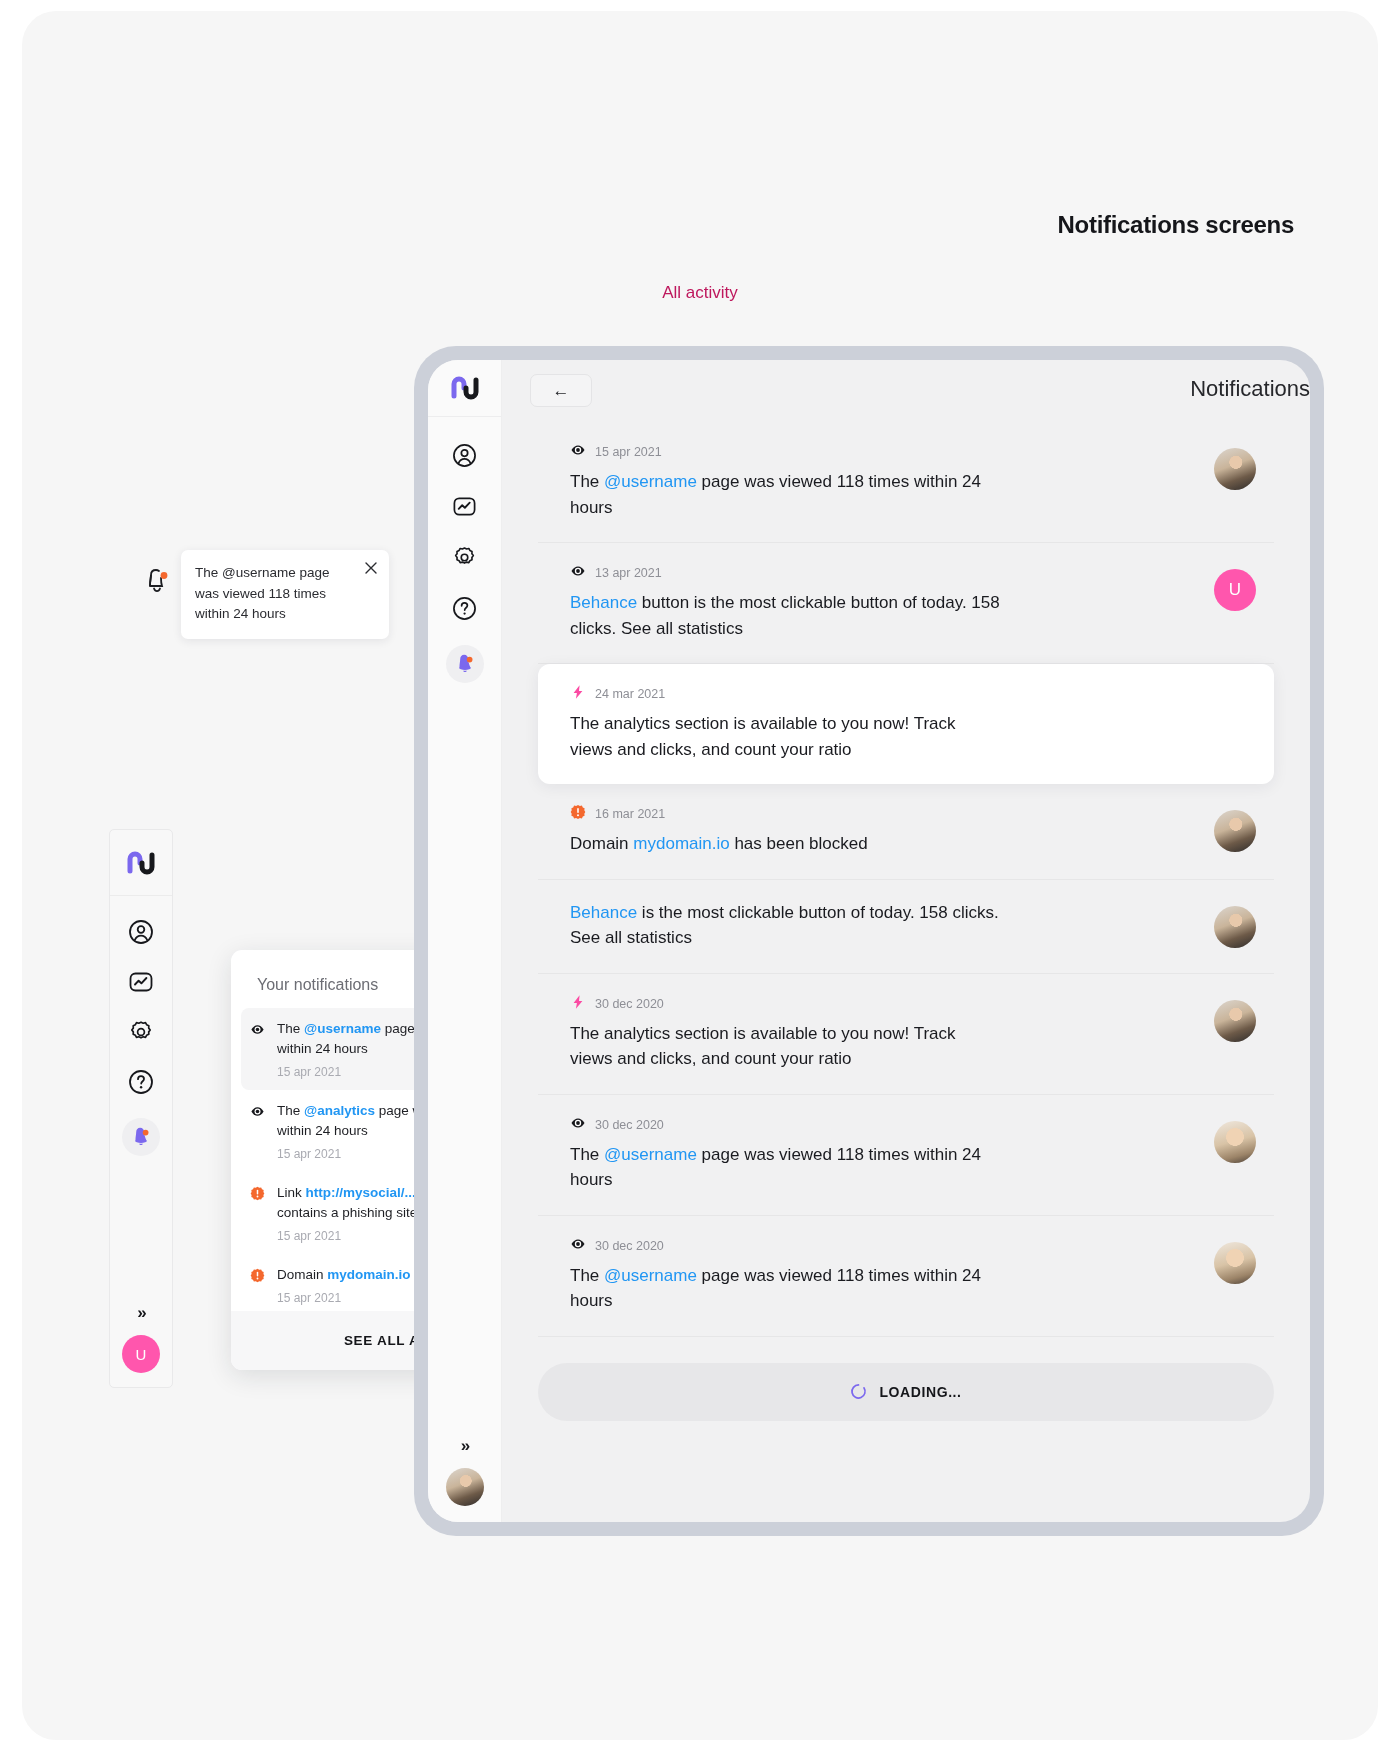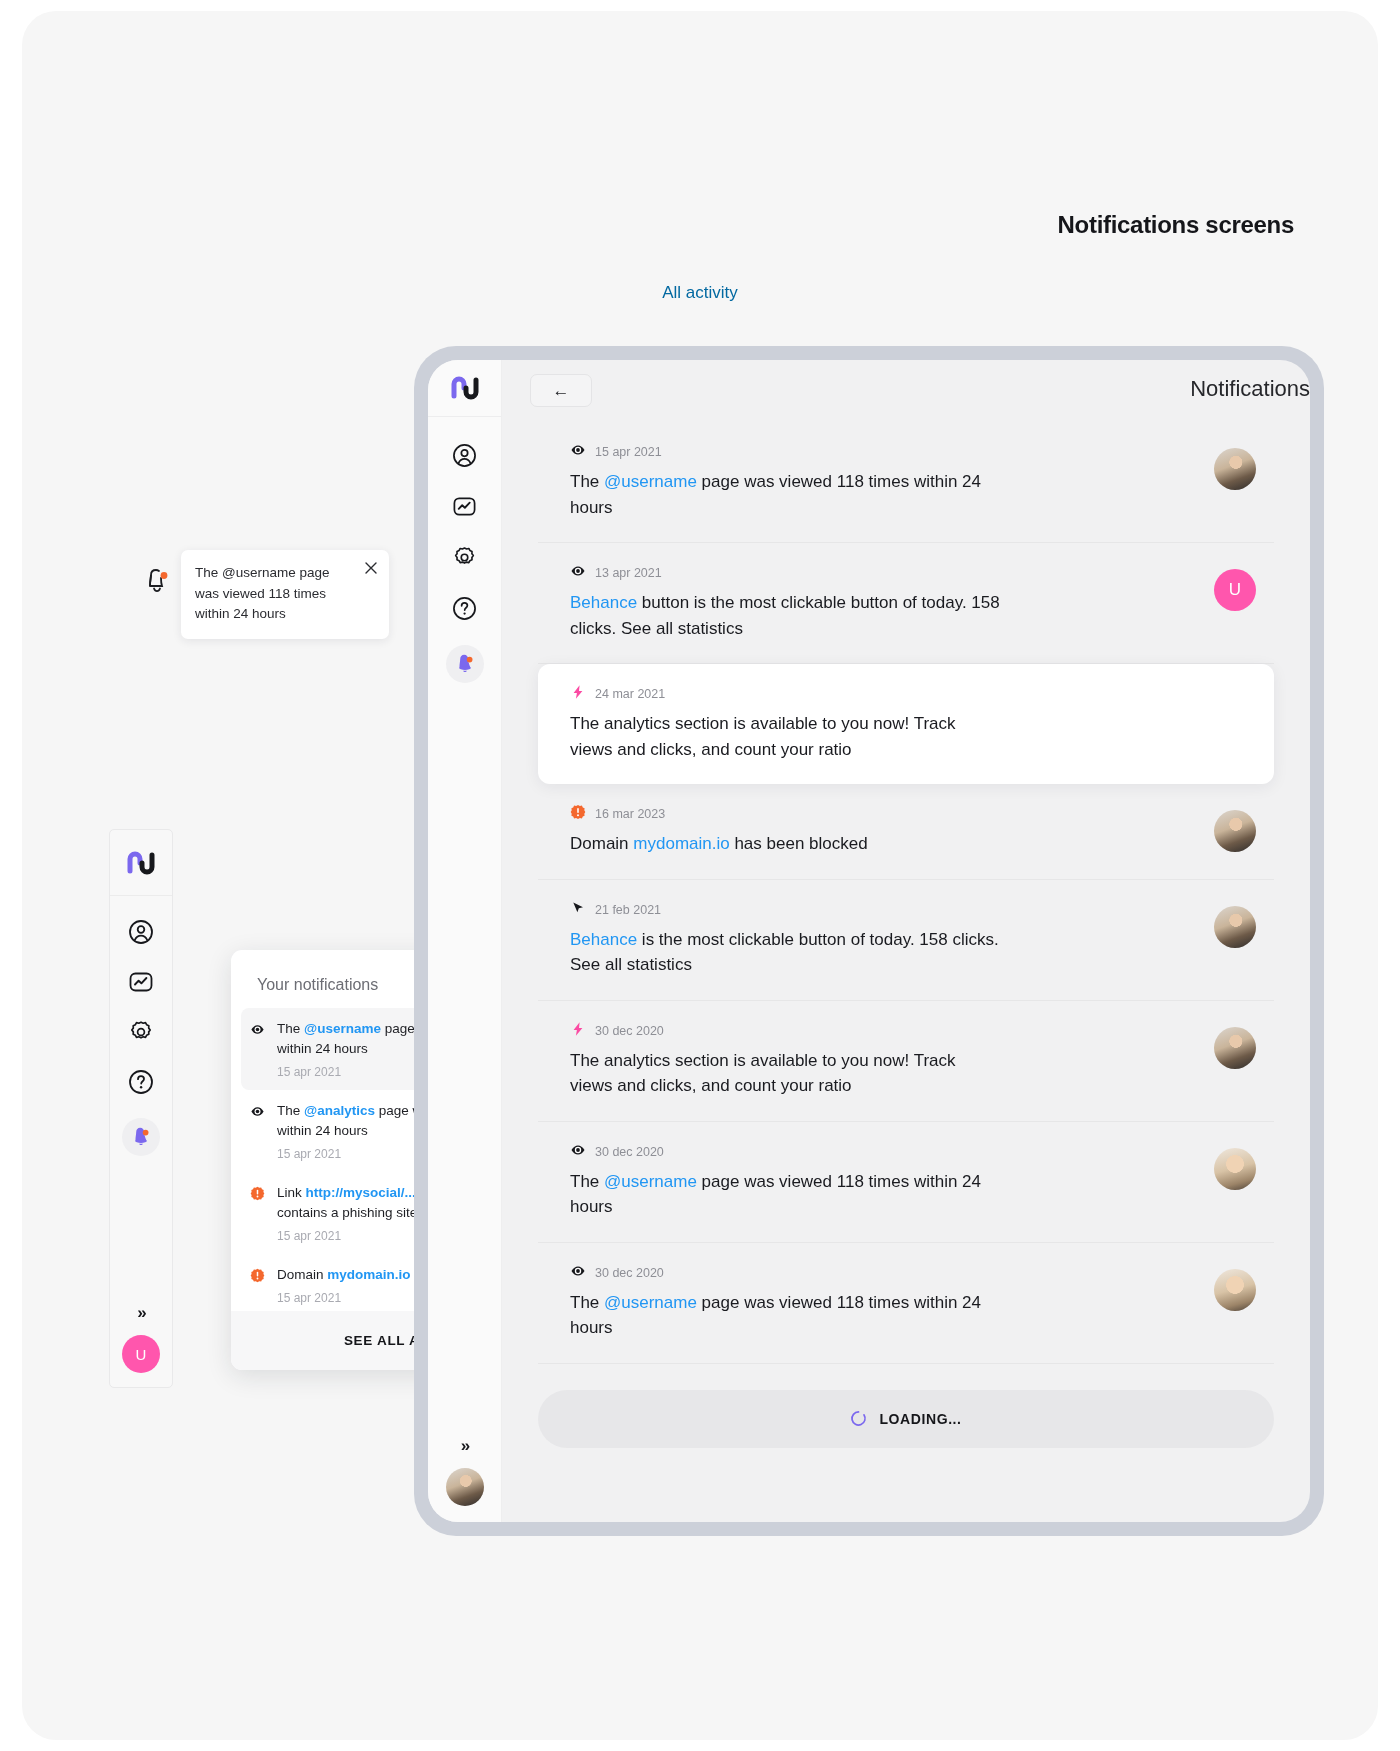--- a/index.html
+++ b/index.html
@@ -18,21 +18,21 @@
   }
 
   
   .page-title {
     position: absolute; right: 84px; top: 200px;
     font-size: 24px; font-weight: 700; color: #15161a;
     letter-spacing: -0.3px;
   }
   .all-activity-label {
     position: absolute; left: 0; right: 0; top: 272px;
-    text-align: center; font-size: 17px; color: #0369a1;
+    text-align: center; font-size: 17px; color: #be185d;
   }
 
   
   .toast-wrap { position: absolute; left: 115px; top: 539px; width: 260px; height: 90px; }
   .bell-small { position: absolute; left: 2px; top: 14px; width: 36px; height: 36px; }
   .toast-card {
     position: absolute; left: 44px; top: 0;
     width: 208px; padding: 13px 14px 14px 14px;
     background: #ffffff; border-radius: 7px;
     box-shadow: 0 2px 10px rgba(30,35,50,0.09);
@@ -409,34 +409,28 @@
               </div>
               <div class="notif-text"><span>The analytics section is available to you now! Track views and clicks, and count your ratio</span></div>
             </div>
             <div class="notif">
               <div class="notif-meta">
                 <span><svg viewBox="0 0 16 16" width="16" height="16">
                     <path d="M8 .9l1.9 1 2-.3.9 1.8 1.8.9-.3 2 1 1.7-1 1.7.3 2-1.8.9-.9 1.8-2-.3-1.9 1-1.9-1-2 .3-.9-1.8-1.8-.9.3-2-1-1.7 1-1.7-.3-2 1.8-.9.9-1.8 2 .3z" fill="#f4682e"></path>
                     <rect x="7.2" y="4.1" width="1.6" height="5" rx=".8" fill="#fff"></rect>
                     <circle cx="8" cy="11.2" r="1" fill="#fff"></circle>
                   </svg></span>
-                <span class="notif-date">16 mar 2023</span>
+                <span class="notif-date">16 mar 2021</span>
               </div>
               <div class="notif-text"><span>Domain </span><span class="lnk">mydomain.io</span><span> has been blocked</span></div>
               <div class="notif-av">
                 <div class="photo-a"></div>
               </div>
             </div>
             <div class="notif">
-              <div class="notif-meta">
-                <span><svg viewBox="0 0 16 16" width="16" height="16">
-                    <path d="M3.3 2.6 13 7.2l-4.2 1 -1.4 4z" fill="#17181c"></path>
-                  </svg></span>
-                <span class="notif-date">21 feb 2021</span>
-              </div>
               <div class="notif-text"><span class="lnk">Behance</span><span> is the most clickable button of today. 158 clicks. See all statistics</span></div>
               <div class="notif-av">
                 <div class="photo-a"></div>
               </div>
             </div>
             <div class="notif">
               <div class="notif-meta">
                 <span><svg viewBox="0 0 16 16" width="16" height="16">
                     <path d="M9.6 1.2 3.6 9h3.3l-1 5.8L12.4 7H9z" fill="#fb4ba3"></path>
                   </svg></span>

